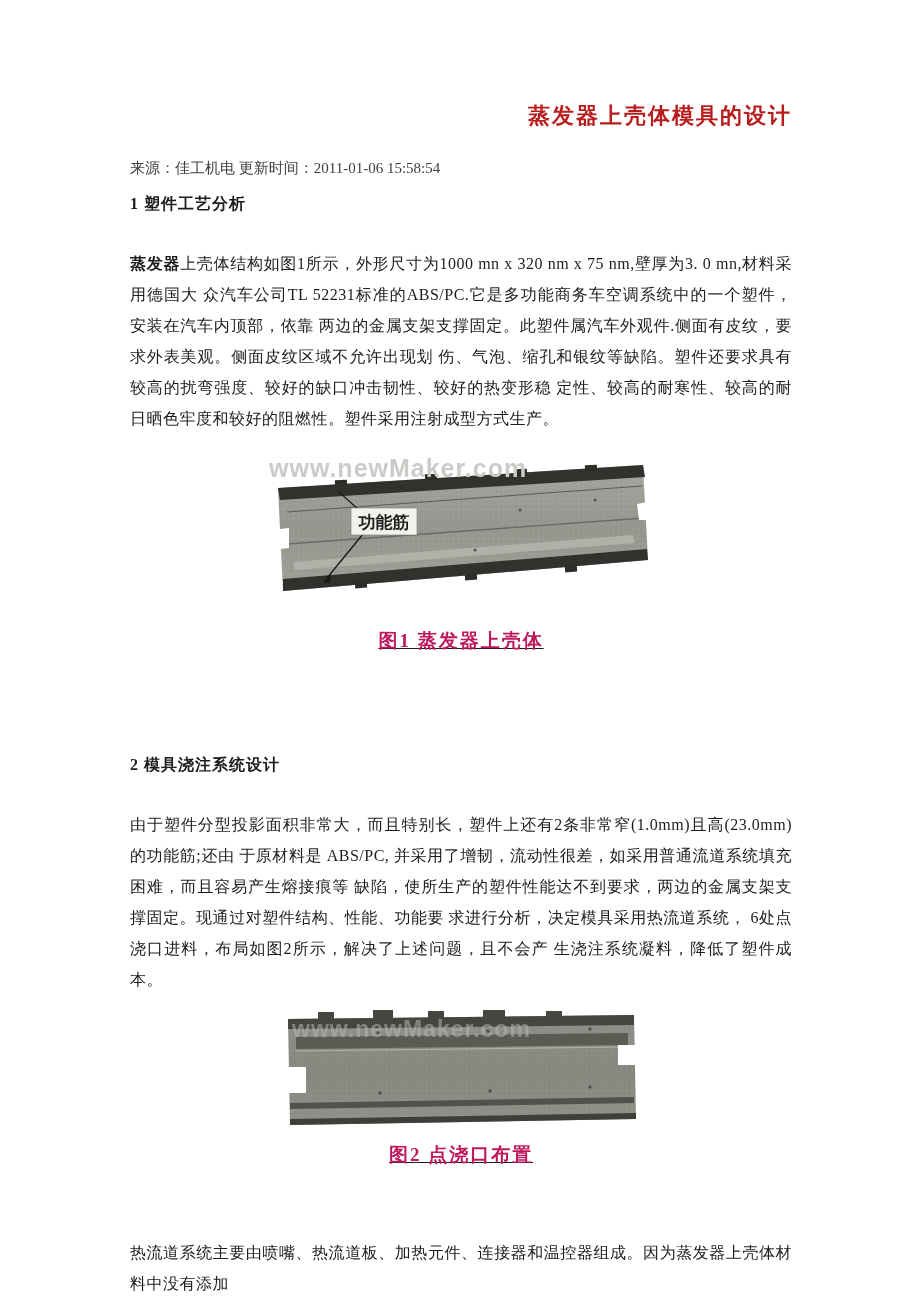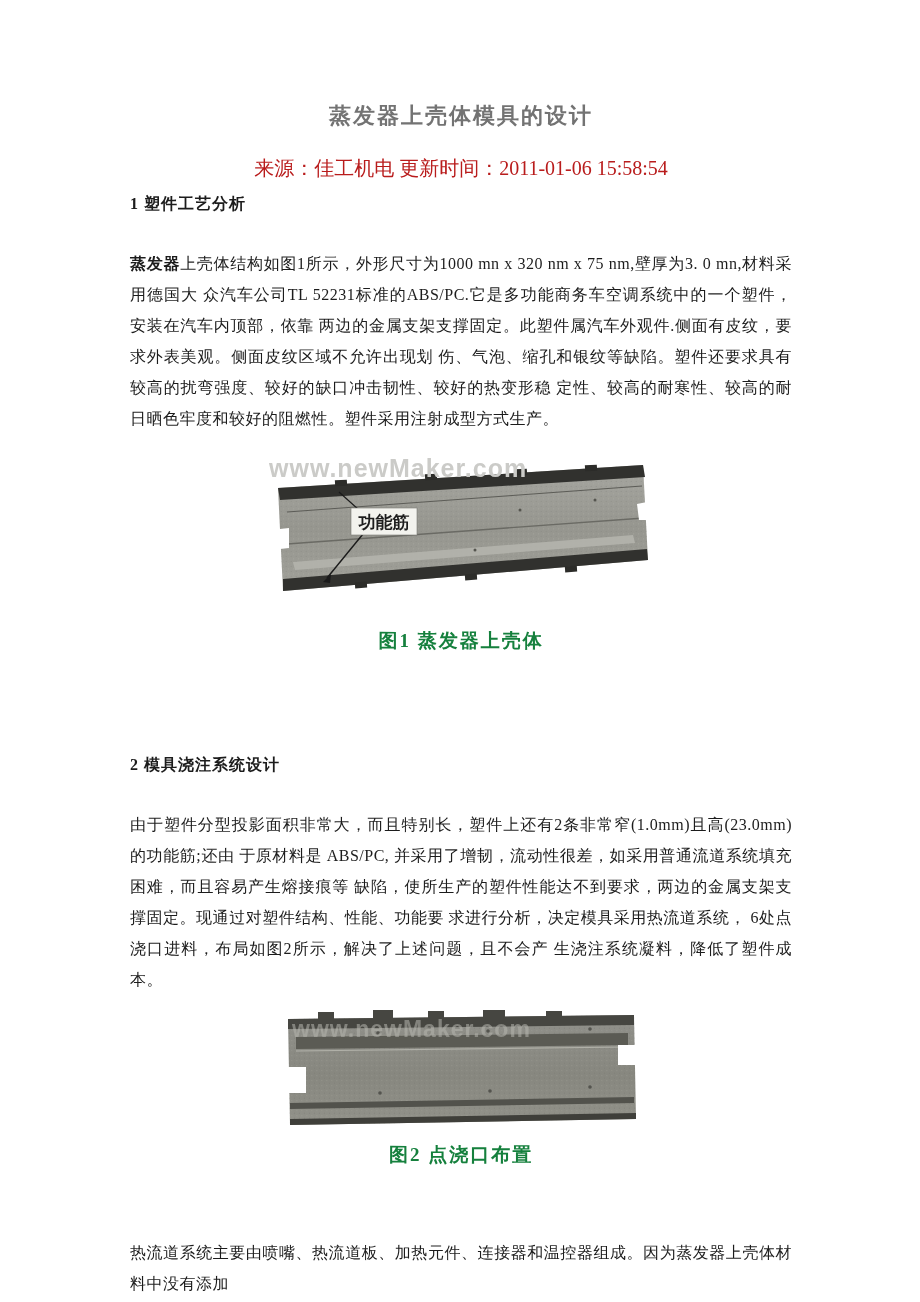--- a/index.html
+++ b/index.html
@@ -12,32 +12,31 @@
     background: #ffffff;
     font-family: "Liberation Serif", "DejaVu Serif", serif;
     color: #1c1c1c;
     overflow: hidden;
   }
   .content {
     padding: 0 128px 40px 130px;
   }
   .doc-title {
     margin-top: 100px;
-    text-align: center;
+    text-align: right;
     font-size: 22px;
     font-weight: bold;
-    color: #737373;
+    color: #b91c1c;
     letter-spacing: 2px;
     line-height: 32px;
   }
   .doc-meta {
     margin-top: 26px;
-    text-align: center;
-    font-size: 20px;
-    color: #b91c1c;
+    font-size: 15px;
+    color: #404040;
     line-height: 20px;
   }
   .sec-heading {
     margin-top: 16px;
     font-size: 16px;
     font-weight: bold;
     color: #1c1c1c;
     line-height: 20px;
     letter-spacing: 1px;
   }
@@ -48,28 +47,29 @@
     line-height: 31px;
     text-align: justify;
     color: #1c1c1c;
     letter-spacing: 0.5px;
   }
   .para b { font-weight: bold; }
   .closing-para { margin-top: 70px; }
   .figure {
     margin-top: 16px;
     text-align: center;
+    text-decoration: underline;
   }
   .figure.fig2 { margin-top: 12px; }
   .fig-photo { display: inline-block; }
   .fig-caption {
     margin-top: 8px;
     font-size: 19px;
     font-weight: bold;
-    color: #15803d;
+    color: #be185d;
     letter-spacing: 2px;
     line-height: 24px;
   }
   .fig1-caption { margin-top: 10px; }
   .fig2-caption { margin-top: 4px; }
 </style>
 </head>
 <body>
 
 <div class="page">

